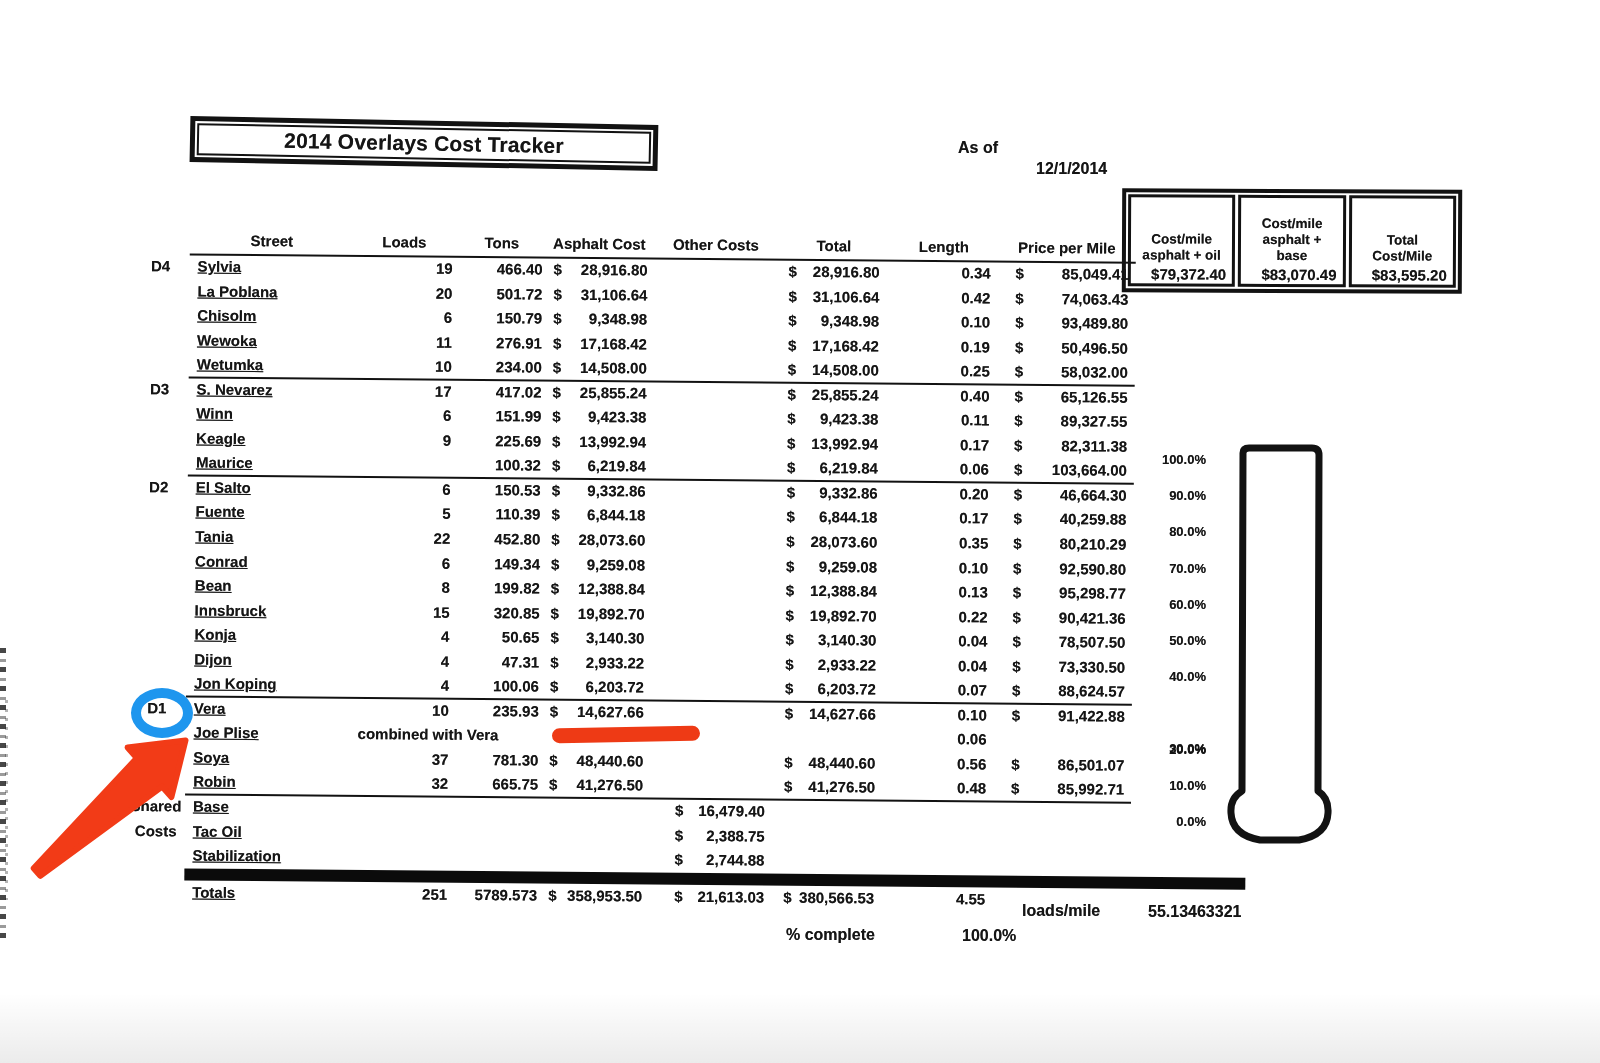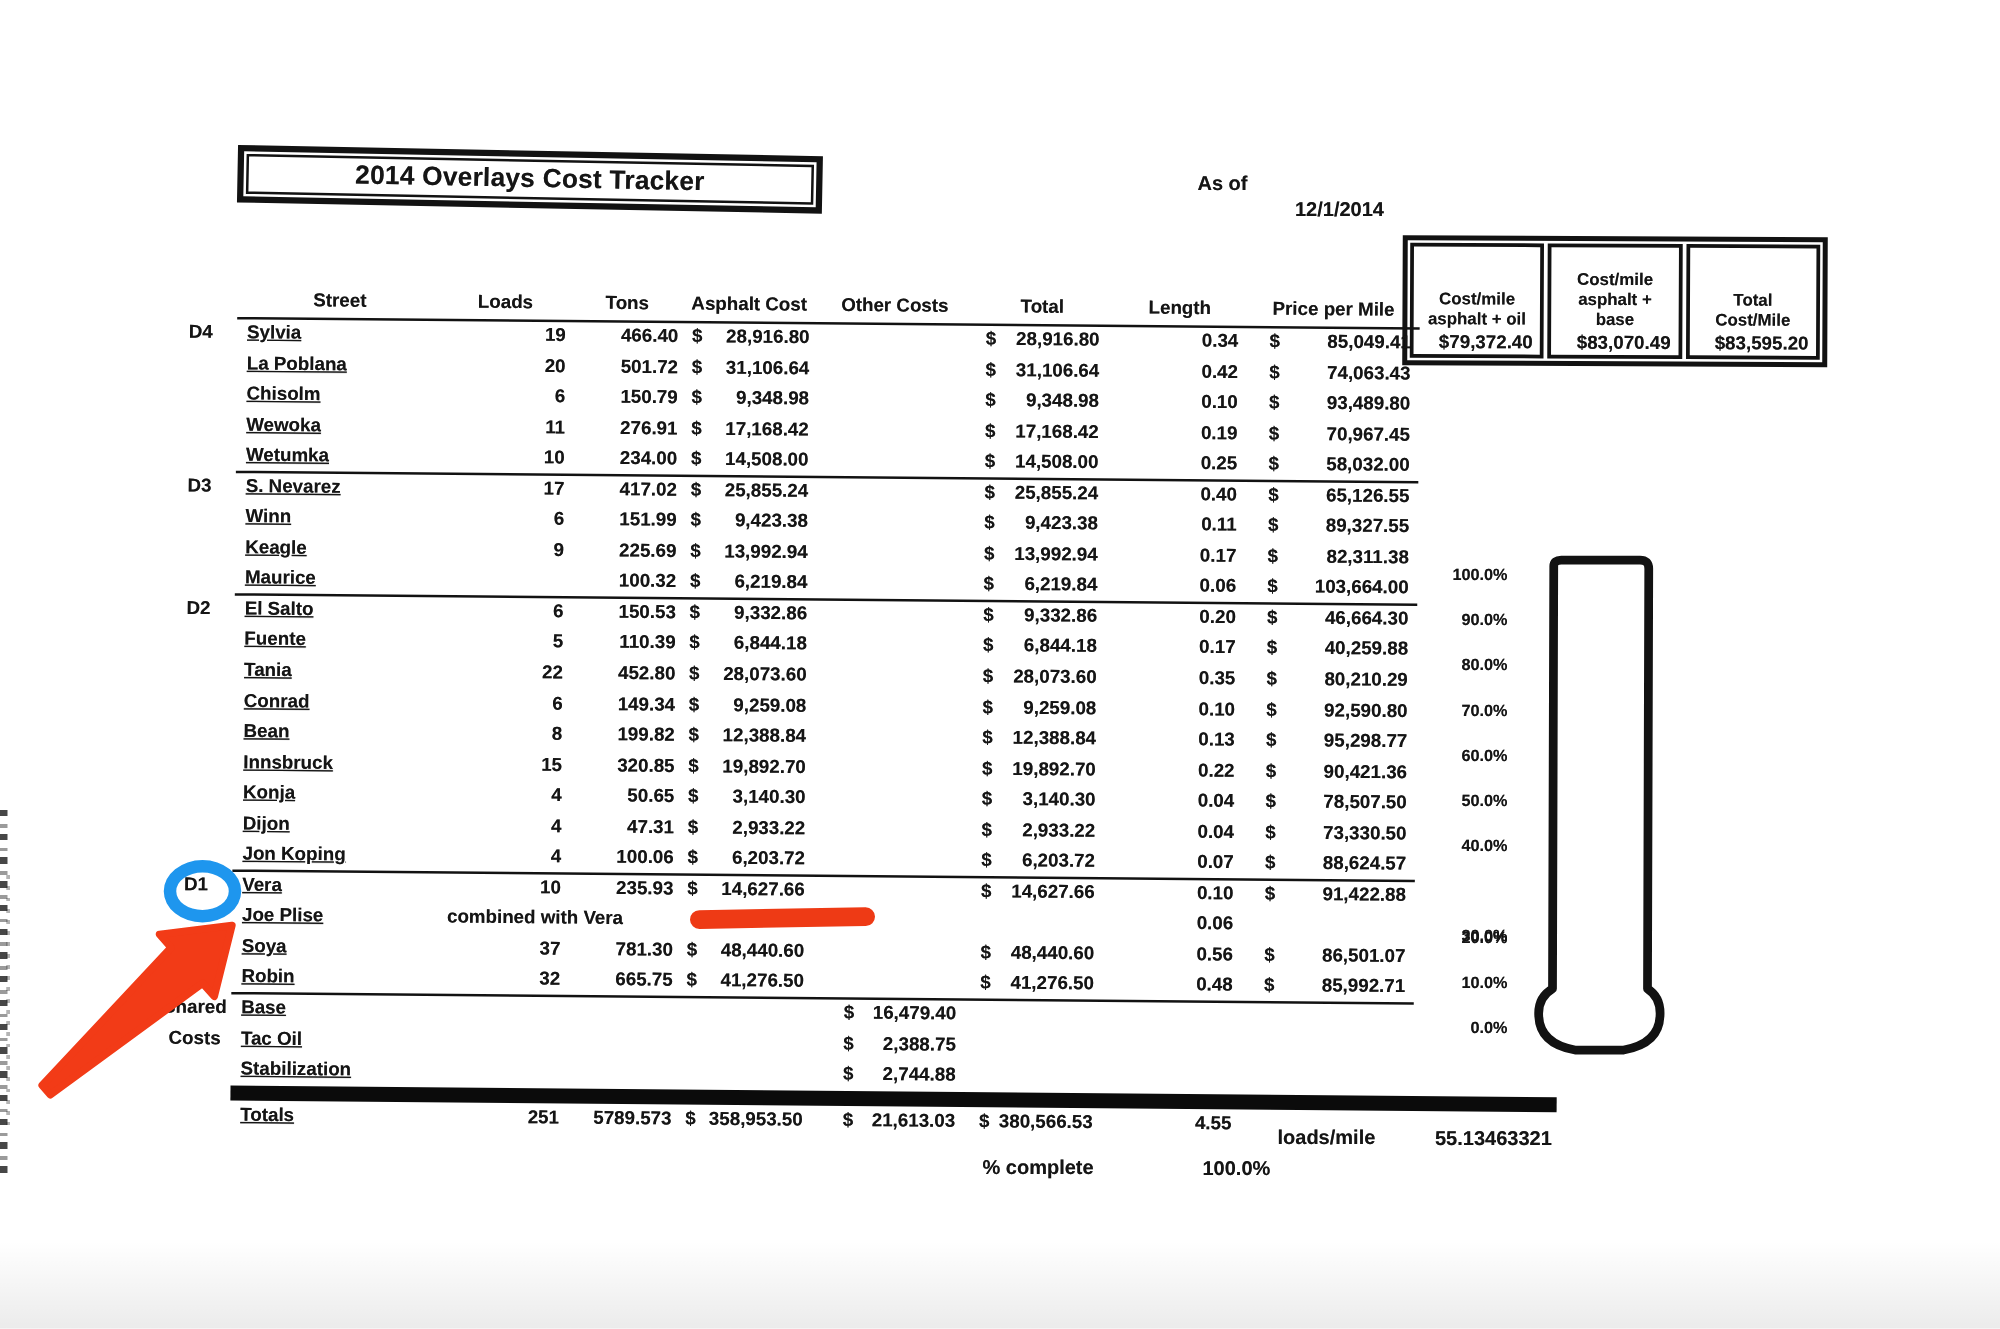--- a/index.html
+++ b/index.html
@@ -246,21 +246,21 @@
           <span class="cur"></span>
           <span class="amt"></span>
         </div>
         <div class="c money txt m-total">
           <span class="cur">$</span>
           <span class="amt">17,168.42</span>
         </div>
         <div class="c c-len txt">0.19</div>
         <div class="c money txt m-ppm">
           <span class="cur">$</span>
-          <span class="amt">70,967.45</span>
+          <span class="amt">50,496.50</span>
         </div>
       </div>
       <div class="row group-end">
         <div class="c c-group txt"></div>
         <div class="c c-street txt">Wetumka</div>
         <div class="c c-num txt">10</div>
         <div class="c c-num txt">234.00</div>
         <div class="c money txt ">
           <span class="cur">$</span>
           <span class="amt">14,508.00</span>

